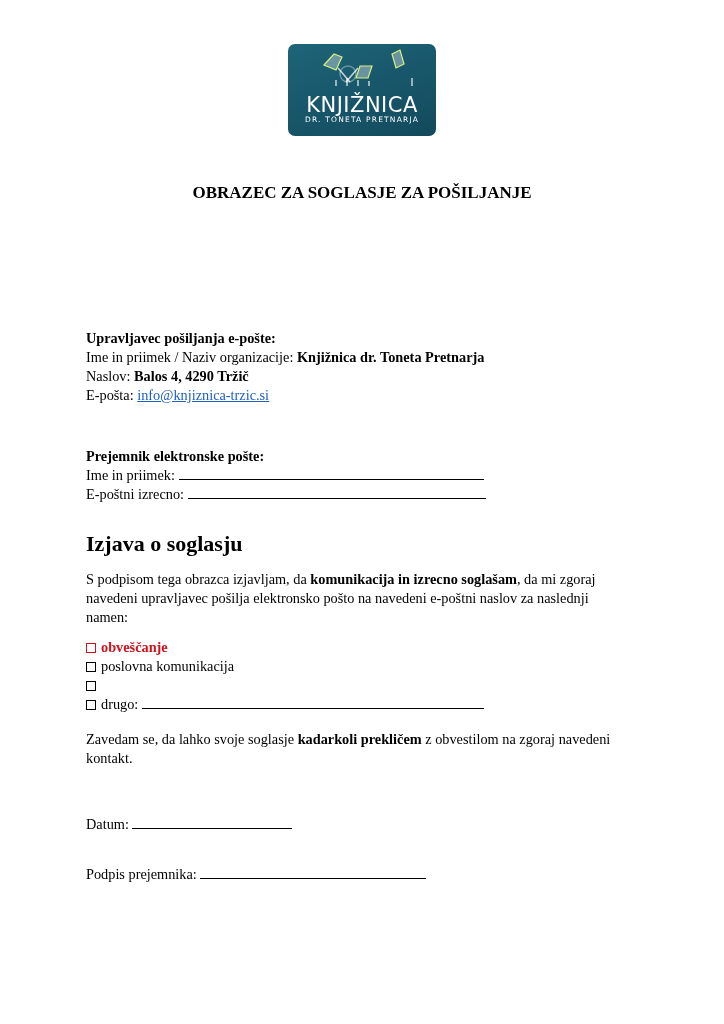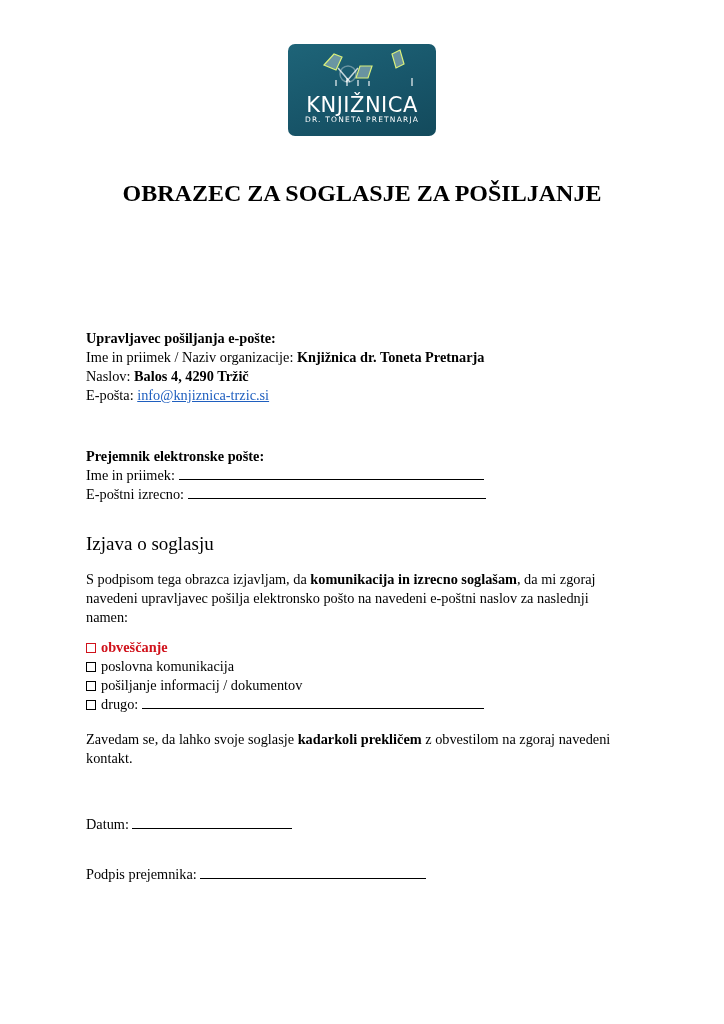--- a/index.html
+++ b/index.html
@@ -18,27 +18,27 @@
     font-family: "DejaVu Sans", sans-serif; color: #ffffff; font-size: 21px;
     letter-spacing: 0.5px; line-height: 24px;
   }
   .logo .sub {
     position: absolute; left: 0; right: 0; top: 71px; text-align: center;
     font-family: "DejaVu Sans", sans-serif; color: #ffffff; font-size: 7.5px;
     letter-spacing: 1.2px; line-height: 10px;
   }
   .title {
     position: absolute; left: 0; right: 0; top: 180px; text-align: center;
-    font-weight: bold; font-size: 24px; line-height: 26px;
+    font-weight: bold; font-size: 17px; line-height: 26px;
   }
   .block { position: absolute; left: 86px; font-size: 14.3px; line-height: 19px; margin-top: 32px; }
   .b { font-weight: bold; }
   a.link { color: #1f5fbf; text-decoration: underline; }
   .line { display: inline-block; border-bottom: 1px solid #000; height: 12px; vertical-align: baseline; }
-  .h2 { font-weight: normal; font-size: 19px; line-height: 20px; }
+  .h2 { font-weight: bold; font-size: 22px; line-height: 20px; }
   .red { color: #d0121b; font-weight: bold; }
   .cb {
     display: inline-block; width: 10px; height: 10px; border: 1px solid #000;
     margin-right: 5px; vertical-align: -1px; box-sizing: border-box;
   }
   .cb.redbox { border: 1.4px solid #d0121b; }
   p { margin: 0; }
 </style>
 </head>
 <body>
@@ -86,21 +86,21 @@
   <p class="h2">Izjava o soglasju</p>
 </div>
 
 <div class="block" style="top:538px; width:545px;">
   <p><span>S podpisom tega obrazca izjavljam, da </span><span class="b">komunikacija in izrecno soglašam</span><span>, da mi zgoraj navedeni upravljavec pošilja elektronsko pošto na navedeni e-poštni naslov za naslednji namen:</span></p>
 </div>
 
 <div class="block" style="top:606px;">
   <p class="red"><span class="cb redbox"></span><span>obveščanje</span></p>
   <p><span class="cb"></span><span>poslovna komunikacija</span></p>
-  <p><span class="cb"></span><span>pošiljanje informacij / dokumentov</span></p>
+  <p><span class="cb"></span></p>
   <p><span class="cb"></span><span>drugo: </span><span class="line" style="width:342px;"></span></p>
 </div>
 
 <div class="block" style="top:698px; width:545px;">
   <p><span>Zavedam se, da lahko svoje soglasje </span><span class="b">kadarkoli prekličem</span><span> z obvestilom na zgoraj navedeni kontakt.</span></p>
 </div>
 
 <div class="block" style="top:783px;">
   <p><span>Datum: </span><span class="line" style="width:160px;"></span></p>
 </div>

